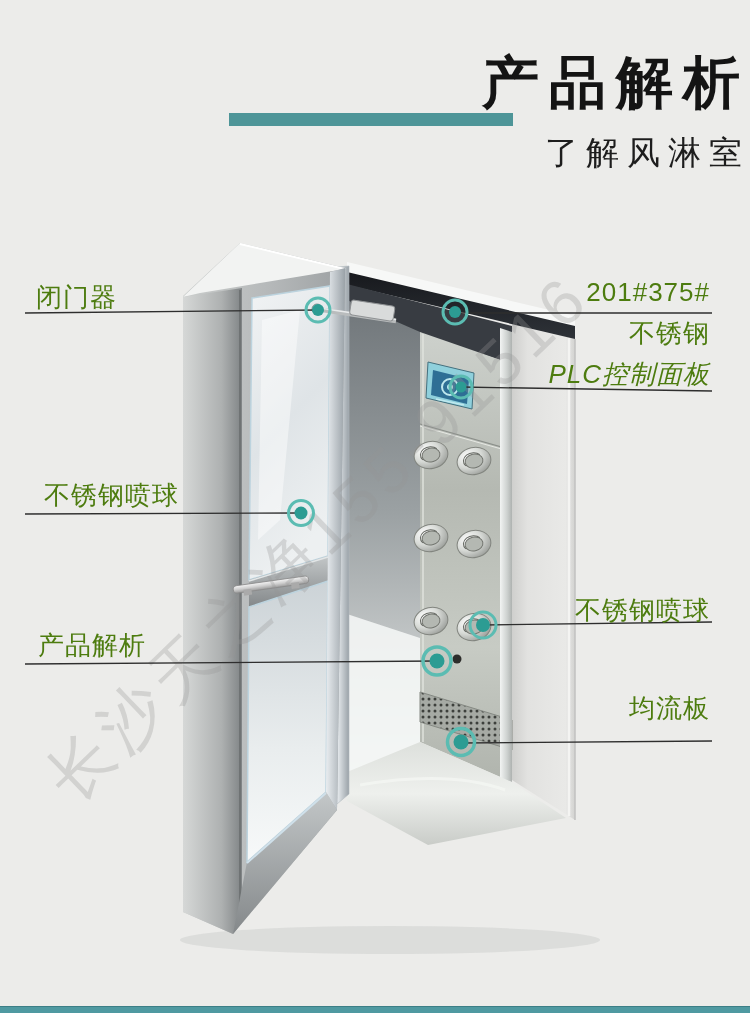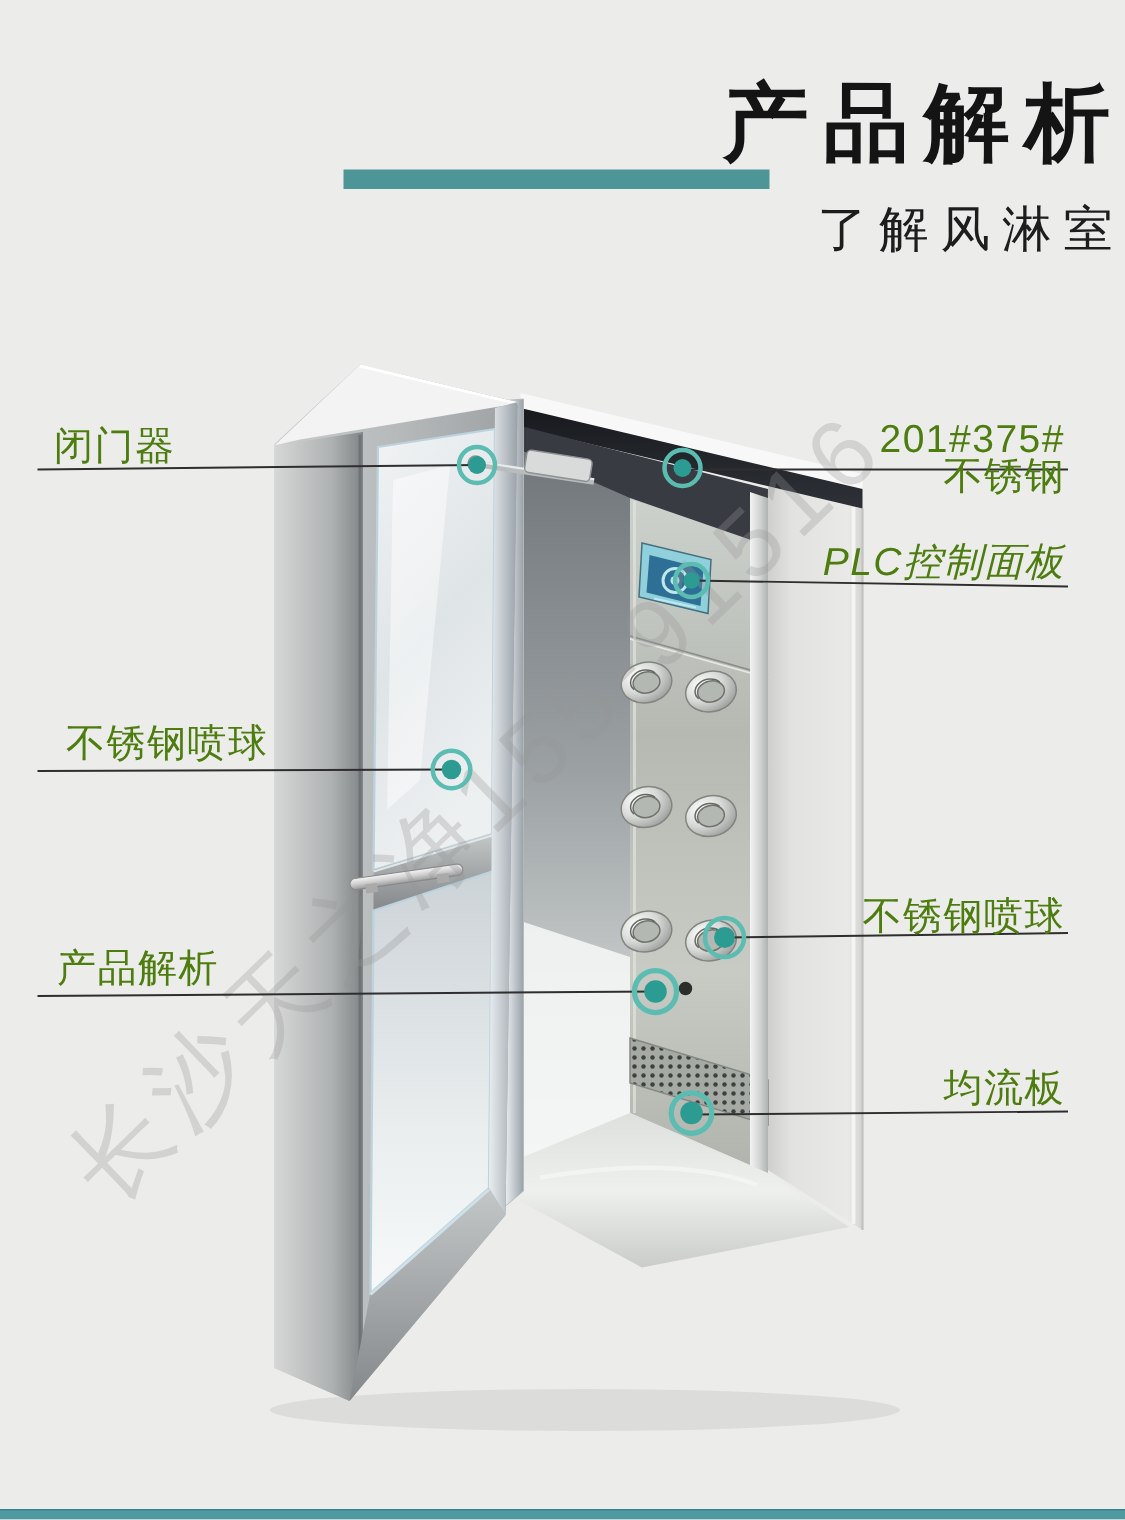--- a/index.html
+++ b/index.html
@@ -38,24 +38,24 @@
   
   .lbl{
     position:absolute;z-index:12;
     font-size:26px;color:#4d7c0f;letter-spacing:1px;white-space:nowrap;
   }
   .lbl.right{text-align:right;}
   #lbl-door-closer{left:36px;top:280px;}
   #lbl-spray-left{left:44px;top:478px;}
   #lbl-infrared{left:38px;top:628px;}
   #lbl-steel-1{right:40px;top:277px;}
-  #lbl-steel-2{right:40px;top:300px;}
+  #lbl-steel-2{right:40px;top:316px;}
   #lbl-plc{right:40px;top:357px;font-style:italic;}
   #lbl-spray-right{right:40px;top:593px;}
-  #lbl-flow{right:40px;top:708px;}
+  #lbl-flow{right:40px;top:691px;}
   
   .bottom-bar{
     position:absolute;left:0;bottom:0;width:750px;height:6px;
     background:#4F99A1;z-index:20;border-top:1px solid #3C7E86;
   }
   svg{display:block;}
 </style>
 </head>
 <body>
 

